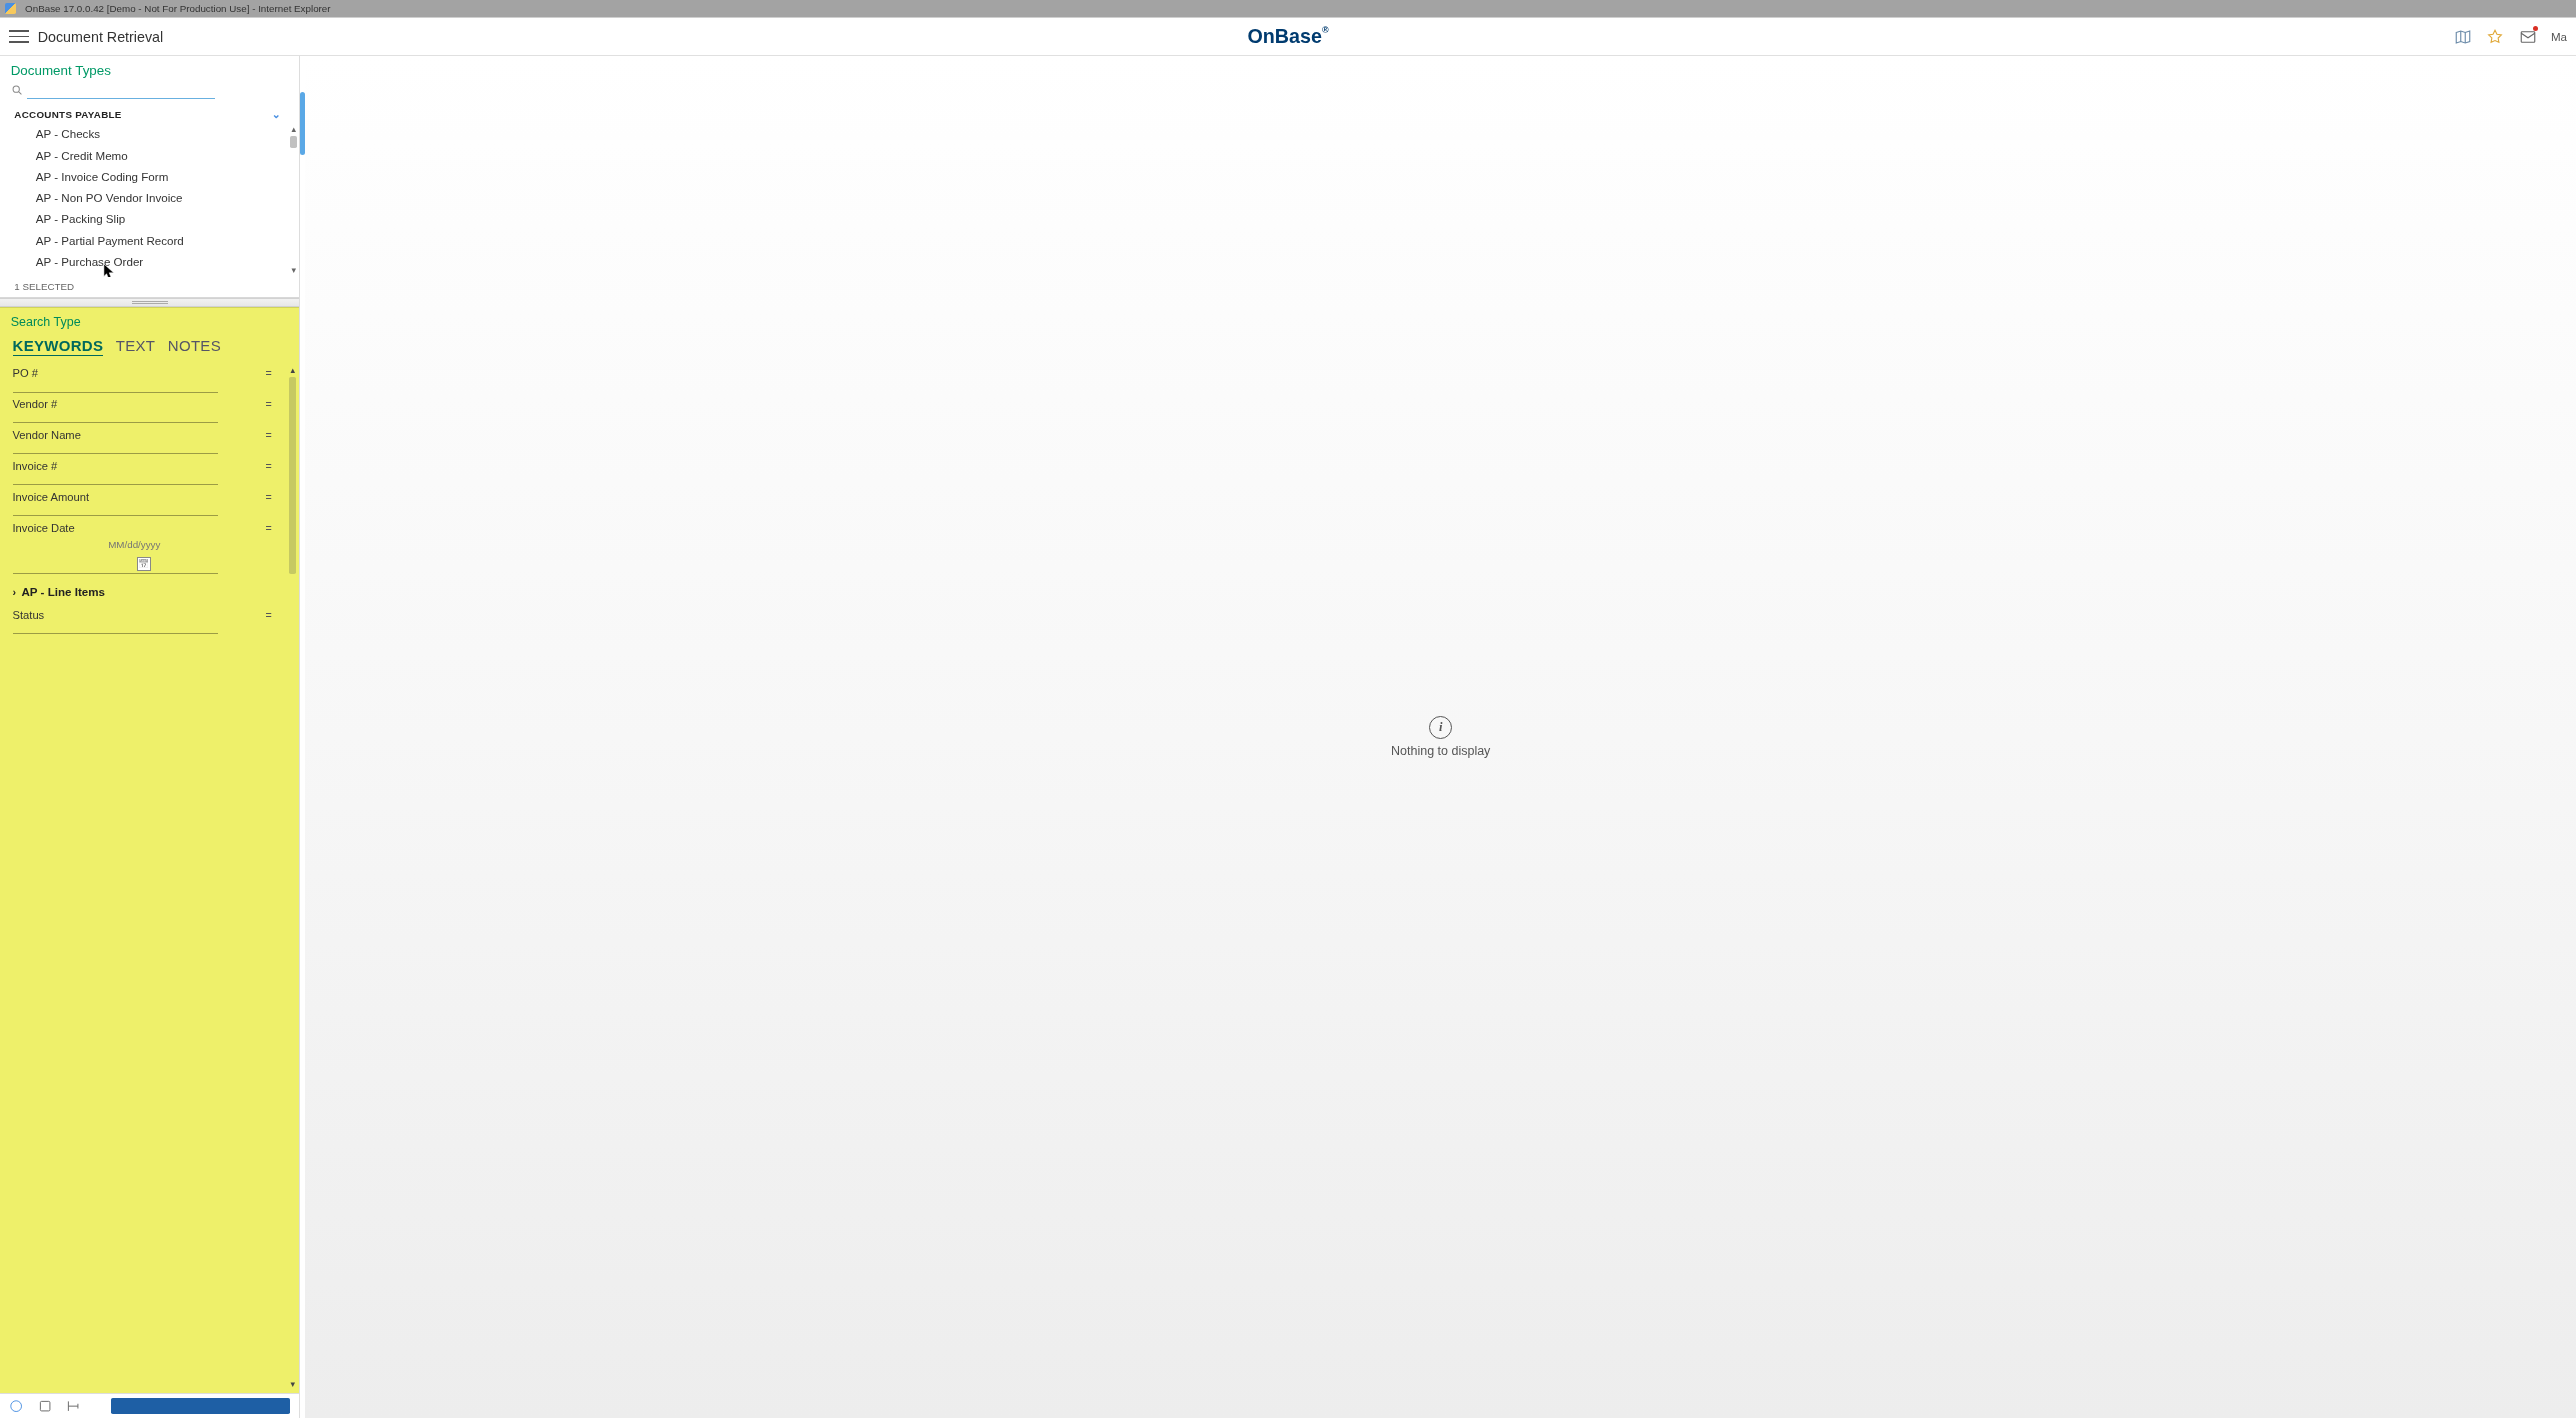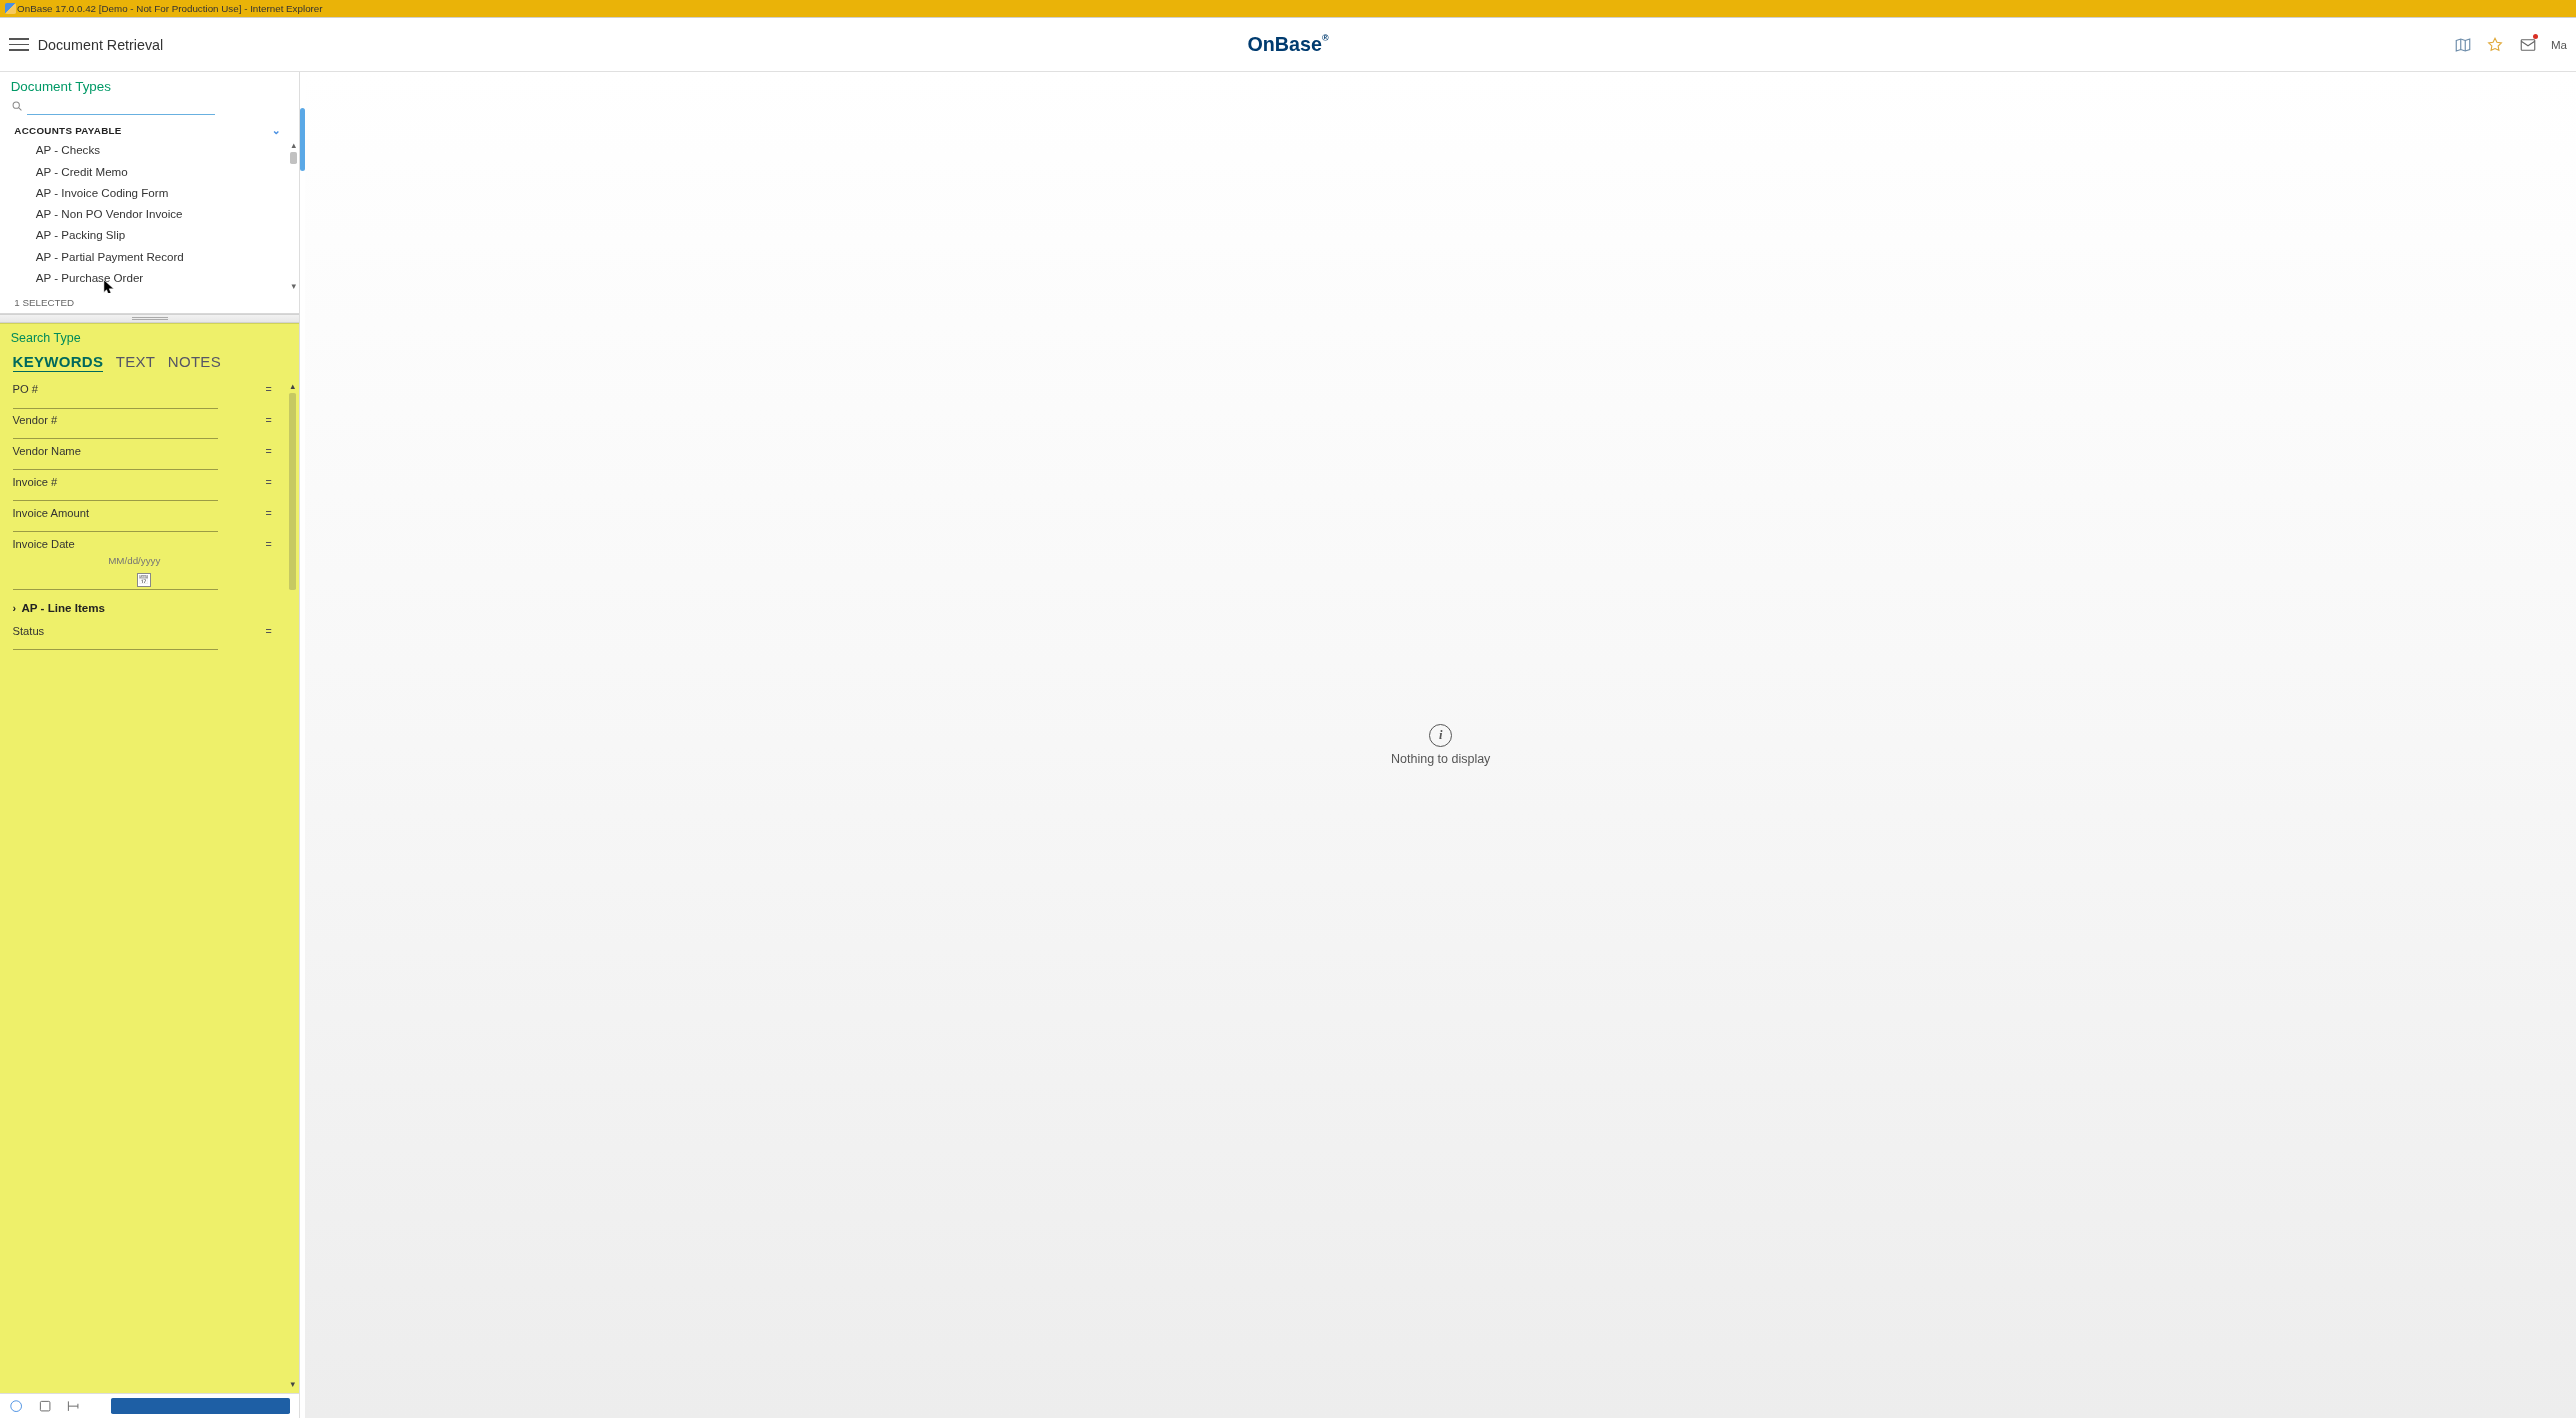--- a/index.html
+++ b/index.html
@@ -1,44 +1,44 @@
 <!DOCTYPE html>
 <html style="font-size:14.3px"><head>
 <meta charset="utf-8">
 <style>
   * { box-sizing: border-box; margin: 0; padding: 0; font-family: "Segoe UI", Arial, sans-serif; }
   html, body { width: 100%; height: 100%; overflow: hidden; }
 
   .browser-chrome {
     height: 18px;
-    background: #eab308;
+    background: #a3a3a3;
     border-bottom: 0.9px solid #cfcfcf;
     display: flex;
     align-items: center;
     font-size: 9.8px;
     padding-left: 5.4px;
     color: #333;
-    gap: 1px;
+    gap: 9px;
   }
   .browser-chrome .favicon {
     width: 10.7px; height: 10.7px; display:inline-block;
     background: linear-gradient(135deg,#4a90e2 0%,#4a90e2 50%,#f7c95c 50%,#f7c95c 100%);
     border-radius: 1.8px;
   }
 
   .app {
     display: flex;
     flex-direction: column;
     width: 100%;
     height: calc(100% - 18px);
     background: #fff;
   }
 
   .topbar {
-    height: 54px;
+    height: 38px;
     border-bottom: 0.9px solid #e0e0e0;
     display: flex;
     align-items: center;
     padding: 0 9px;
     background: #fff;
     position: relative;
   }
   .hamburger {
     width: 19.7px; height: 19.7px;
     display:flex; flex-direction:column; justify-content:center; gap:3.6px;

